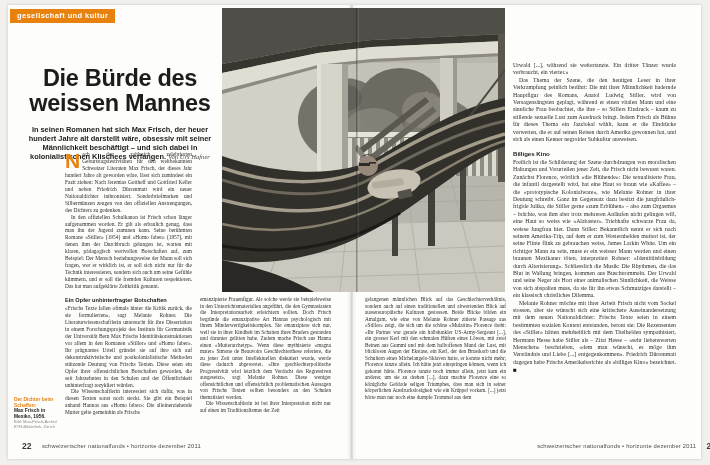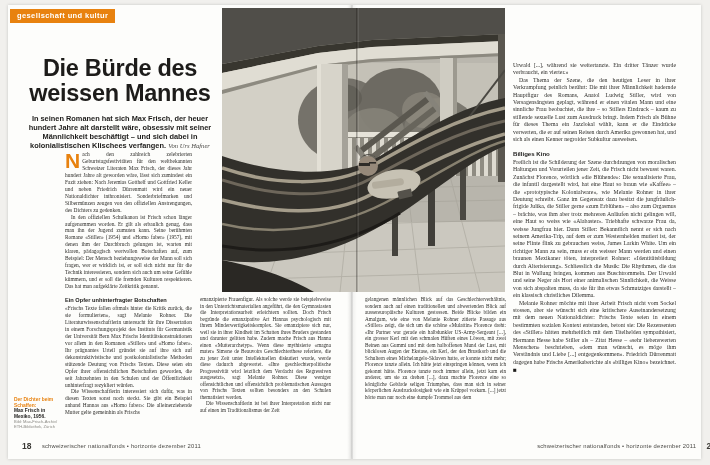--- a/index.html
+++ b/index.html
@@ -5,21 +5,21 @@
   html,body{margin:0;padding:0;background:#e7e5e1;font-family:"Liberation Sans",sans-serif;}
   .spread{position:relative;width:710px;height:465px;background:#f1f0ed;overflow:hidden;padding-left:40px;}
   .page{position:absolute;top:5px;height:454px;background:#fdfdfb;box-shadow:0 0 3px rgba(0,0,0,.18);}
   .page-left{left:8px;width:344px;}
   .page-right{left:352px;width:349px;}
   .fold{position:absolute;left:347px;top:5px;width:10px;height:454px;z-index:1;
         background:linear-gradient(to right,rgba(0,0,0,0),rgba(0,0,0,.07) 40%,rgba(0,0,0,.16) 52%,rgba(0,0,0,.04) 65%,rgba(0,0,0,0));}
   .tag{position:absolute;left:10px;top:9px;z-index:3;background:#e8820f;color:#fff;
        font-size:7.5px;font-weight:bold;letter-spacing:.4px;padding:2px 7px 3px 7px;}
   .headline-block{position:absolute;left:18px;top:56px;width:204px;z-index:3;text-align:center;}
-  .headline{margin:0;font-size:23.5px;line-height:25px;font-weight:800;color:#1d1c1a;letter-spacing:-.3px;}
+  .headline{margin:10px;font-size:23.5px;line-height:25px;font-weight:800;color:#1d1c1a;letter-spacing:-.3px;}
   .intro{margin:9px 4px 0 4px;font-size:7.4px;line-height:8.9px;font-weight:bold;color:#1d1c1a;}
   .byline{font-family:"Liberation Serif",serif;font-style:italic;font-weight:normal;font-size:6.6px;color:#4a4945;}
   .photo{position:absolute;left:222px;top:8px;width:283px;height:284px;z-index:2;display:block;}
   .col{position:absolute;z-index:3;font-family:"Liberation Serif",serif;color:#2e2d2a;text-align:justify;overflow:hidden;}
   .col p{margin:0;}
   .col1{left:65px;top:151px;width:127px;height:290px;font-size:5.4px;line-height:6.95px;}
   .col2{left:200px;top:296px;width:131px;height:146px;font-size:5.2px;line-height:6.5px;}
   .col3{left:365px;top:296px;width:141px;height:146px;font-size:5.2px;line-height:6.5px;}
   .col4{left:513px;top:62px;width:163px;height:360px;font-size:5.8px;line-height:7.4px;}
   .indent{text-indent:6px;}
@@ -187,20 +187,20 @@
   </div>
 
   <div class="caption">
     <div class="cap-lead">Der Dichter beim Schaffen:</div>
     <div class="cap-title">Max Frisch in Mexiko, 1956.</div>
     <div class="cap-credit">Bild: Max-Frisch-Archiv/</div>
     <div class="cap-credit">ETH-Bibliothek, Zürich</div>
   </div>
 
   <div class="footer footer-left">
-    <span class="pnum">18</span>
+    <span class="pnum">22</span>
     <span class="journal">schweizerischer nationalfonds • horizonte dezember 2011</span>
   </div>
   <div class="footer footer-right">
     <span class="journal">schweizerischer nationalfonds • horizonte dezember 2011</span>
     <span class="pnum">26</span>
   </div>
 </div>
 
 </body></html>

